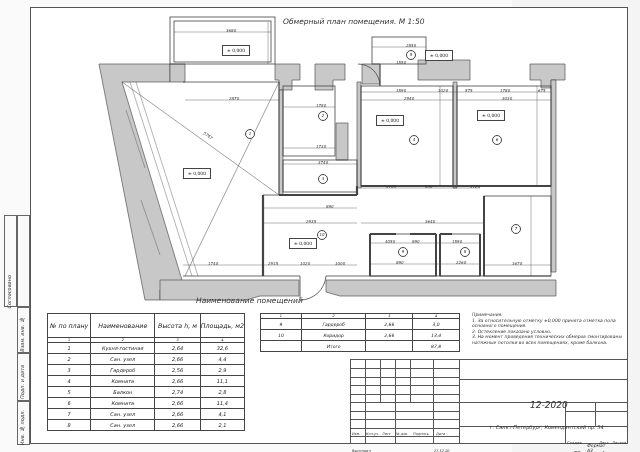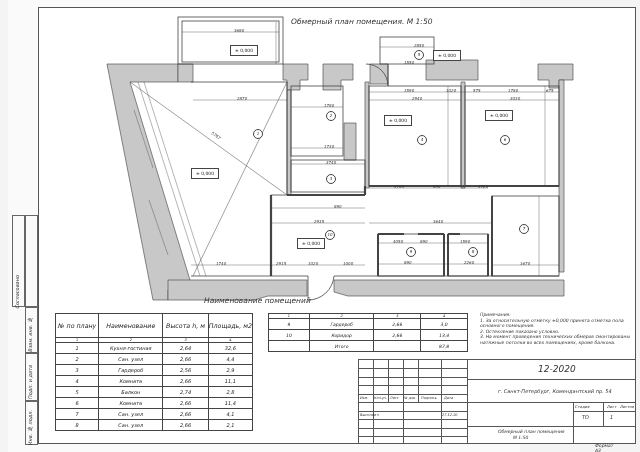--- a/index.html
+++ b/index.html
@@ -1,36 +1,36 @@
 <!DOCTYPE html>
 <html><head>
 <meta charset="utf-8">
 <style>
   html,body{margin:0;padding:0;background:#f4f4f4;}
   body{width:640px;height:452px;position:relative;overflow:hidden;font-family:"DejaVu Sans",sans-serif;color:#222;}
-  .sheet{position:absolute;left:8px;top:0;width:512px;height:452px;background:#fafafa;}
+  .sheet{position:absolute;left:0;top:0;width:512px;height:452px;background:#fafafa;}
   .frame{position:absolute;left:30px;top:7px;width:598px;height:437px;border:1.5px solid #555;box-sizing:border-box;background:#fff;}
   .side-stamp{position:absolute;left:4px;top:215px;width:26px;height:230px;}
   .side-stamp .cell{position:absolute;border:1px solid #666;box-sizing:border-box;}
   .vtext{position:absolute;writing-mode:vertical-rl;transform:rotate(180deg);font-size:5px;font-style:italic;color:#333;white-space:nowrap;}
   svg{position:absolute;left:0;top:0;}
   .title-plan{position:absolute;left:283px;top:17px;font-size:7.5px;font-style:italic;color:#333;}
   .expl-title{position:absolute;left:196px;top:296px;font-size:7.5px;font-style:italic;color:#333;}
   table{border-collapse:collapse;position:absolute;}
   .t1{left:47px;top:313px;width:198px;}
   .t1 td,.t1 th{border:1px solid #444;font-size:5px;font-style:italic;text-align:center;padding:0;height:10px;font-weight:normal;}
   .t1 th{font-size:6.3px;height:23px;}
   .t1 tr.idx td{height:4px;font-size:3.5px;}
   .t2{left:260px;top:313px;width:200px;}
   .t2 td{border:1px solid #444;font-size:4.5px;font-style:italic;text-align:center;padding:0;height:10px;}
   .t2 tr.idx td{height:4px;font-size:3.5px;}
   .notes{position:absolute;left:472px;top:312px;width:160px;font-size:4.5px;font-style:italic;line-height:5.5px;color:#333;}
   .stamp{position:absolute;left:350px;top:359px;width:277px;height:84px;}
   .stamp .ln{position:absolute;background:#555;}
-  .stamp .tx{position:absolute;font-style:italic;color:#333;white-space:nowrap;}
+  .stamp .tx{position:absolute;font-style:italic;color:#333;white-space:nowrap;margin-top:36px;}
   .lbl{position:absolute;font-size:4px;font-style:italic;color:#333;}
   .lvl{position:absolute;border:1px solid #444;font-size:4.5px;padding:2px 4px;background:#fff;}
   .rn{position:absolute;width:8px;height:8px;border:1px solid #444;border-radius:50%;font-size:4px;text-align:center;line-height:8px;background:#fff;font-style:italic;}
   .format{position:absolute;left:587px;top:443px;font-size:4.5px;font-style:italic;color:#333;}
   .wm{position:absolute;left:545px;top:405px;font-size:22px;font-weight:bold;color:rgba(200,200,200,0.55);letter-spacing:1px;}
 </style>
 </head>
 <body>
 
 <div class="sheet">

